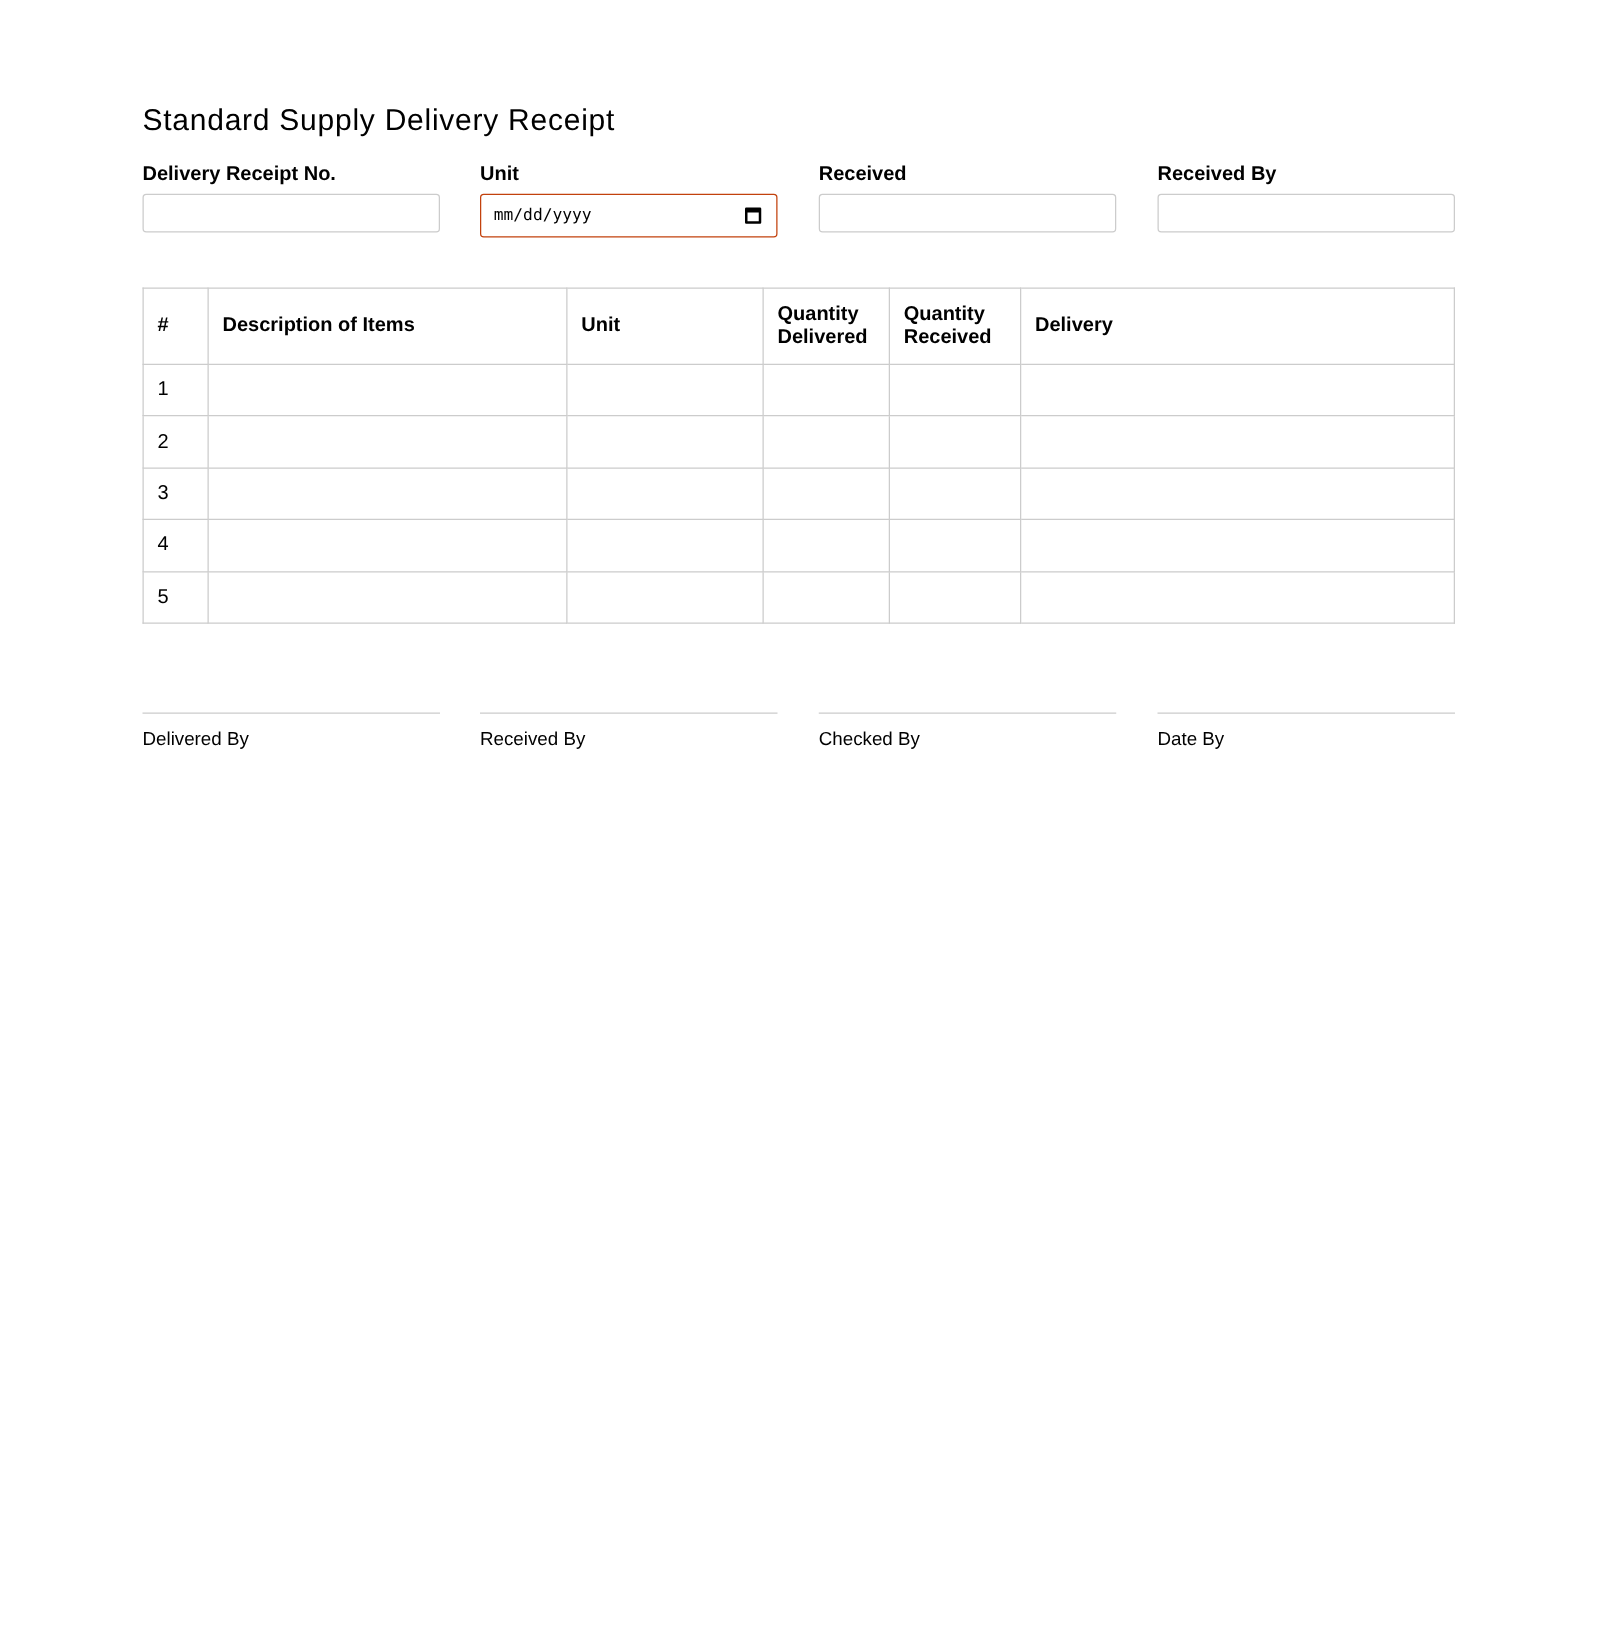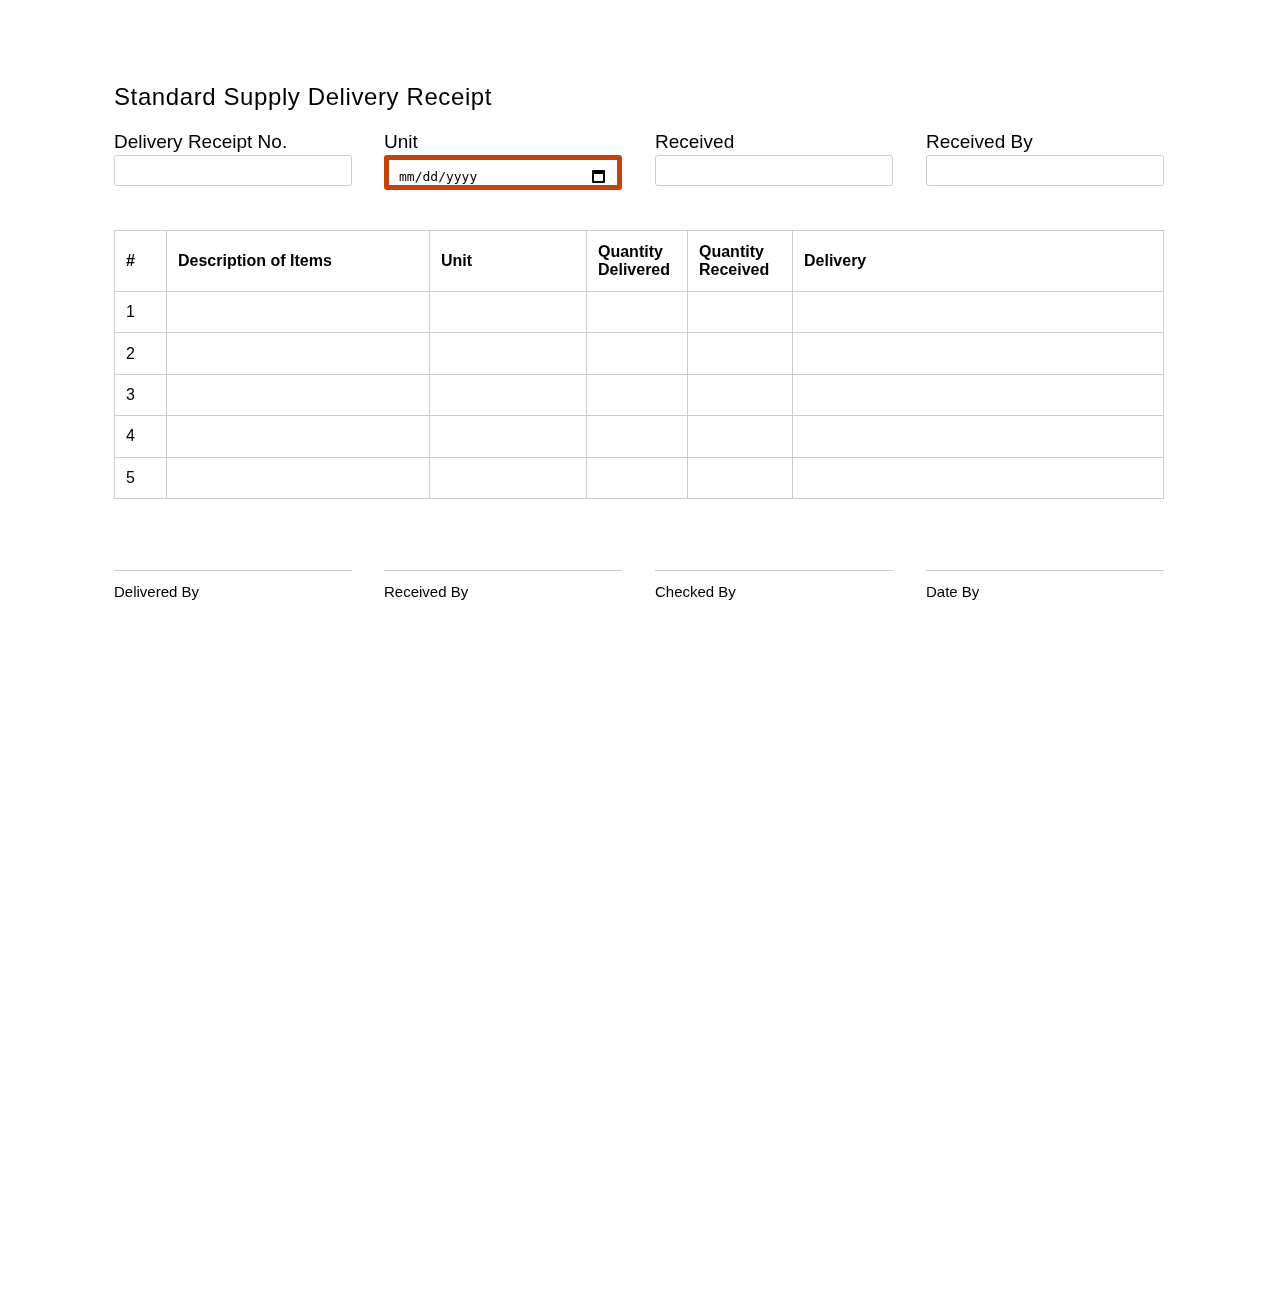--- a/index.html
+++ b/index.html
@@ -1,23 +1,23 @@
 <!DOCTYPE html>
 <html><head>
 <meta charset="utf-8">
 <style>
   * { box-sizing: border-box; margin: 0; padding: 0; }
   html, body { width: 1278px; height: 1300px; background: #ffffff; }
   body { font-family: "Liberation Sans", sans-serif; color: #000; position: relative; }
   .page { position: absolute; left: 114px; top: 0; width: 1050px; }
   .title { position: absolute; top: 83px; left: 0; width: 1050px; text-align: left; font-size: 24px; letter-spacing: 0.6px; font-weight: normal; }
   .field { position: absolute; top: 131px; width: 238px; }
-  .field label { display: block; font-weight: normal; font-size: 19px; height: 22px; }
+  .field label { display: block; font-weight: bold; font-size: 16px; height: 22px; }
   .field input { display: block; width: 238px; height: 31px; margin-top: 2px; border: 1px solid #cccccc; border-radius: 3px; background: #fff; }
-  .field .date { height: 35px; position: relative; border: 5px solid #c2410c; border-radius: 3px; margin-top: 2px; font-family: "DejaVu Sans Mono", monospace; font-size: 13px; padding: 0 10px; line-height: 33px; }
+  .field .date { height: 35px; position: relative; border: 1px solid #c2410c; border-radius: 3px; margin-top: 2px; font-family: "DejaVu Sans Mono", monospace; font-size: 13px; padding: 0 10px; line-height: 33px; }
   .cal-icon { position: absolute; right: 12px; top: 10px; width: 13px; height: 13px; border: 2px solid #000; border-top-width: 4px; border-radius: 1px; }
   table { position: absolute; top: 230px; left: 0; width: 1050px; border-collapse: collapse; }
   th, td { border: 1px solid #cccccc; text-align: left; padding: 0 11px; font-size: 16px; }
   th { height: 61px; font-weight: bold; line-height: 18px; }
   td { height: 41.4px; }
   .sig { position: absolute; top: 570px; width: 238px; border-top: 1px solid #cccccc; padding-top: 12px; font-size: 15px; }
 </style>
 </head>
 <body>
 
@@ -41,21 +41,21 @@
   </div>
   <div class="field" style="left:812px">
     <label>Received By</label>
     <input type="text" style="">
   </div>
 
   <table>
     <thead>
       <tr>
         <th style="width:52px">#</th>
-        <th style="width:263px">Description of Items</th>
+        <th style="width:287px">Description of Items</th>
         <th style="width:157px">Unit</th>
         <th style="width:101px">Quantity Delivered</th>
         <th style="width:105px">Quantity Received</th>
         <th>Delivery</th>
       </tr>
     </thead>
     <tbody>
       <tr>
         <td>1</td>
         <td></td>

